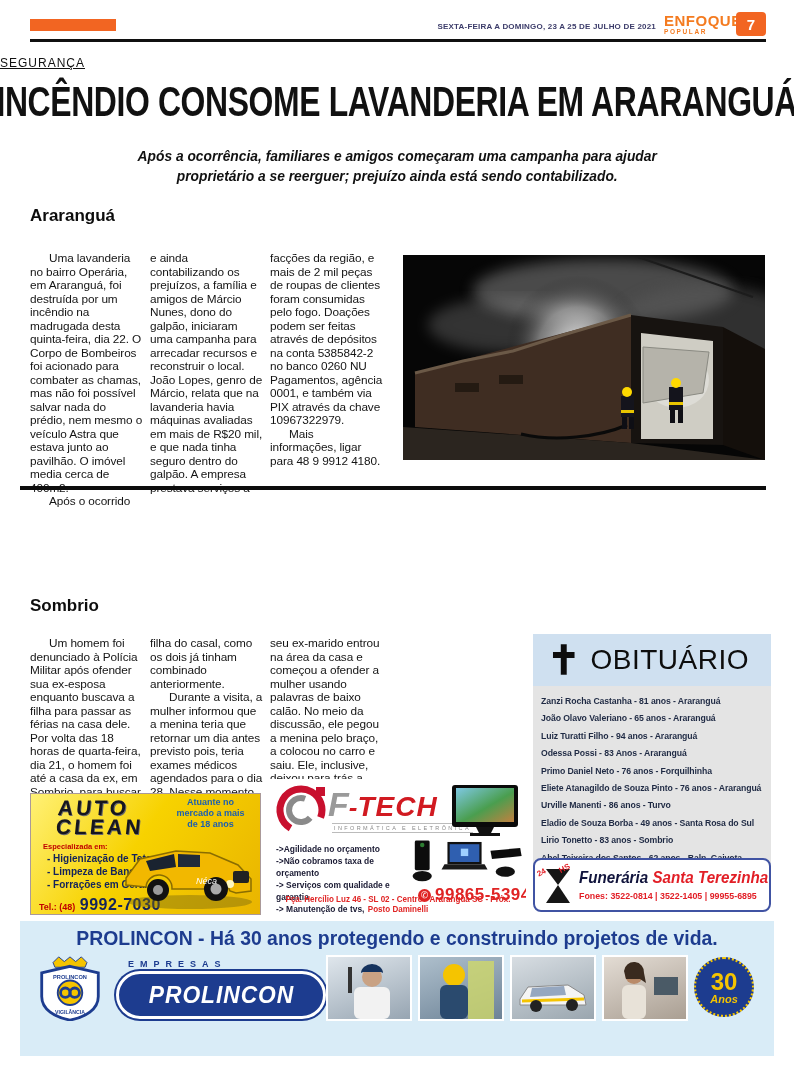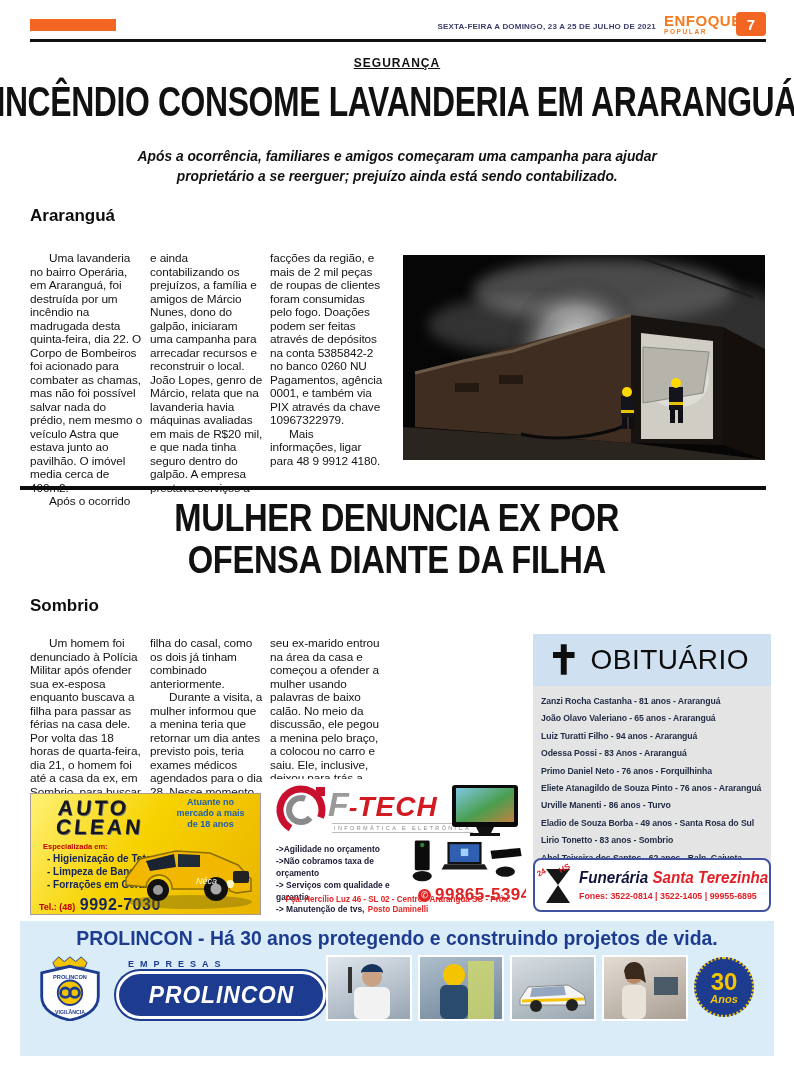--- a/index.html
+++ b/index.html
@@ -12,22 +12,22 @@
             font-size:8px;font-weight:bold;color:#3c3c6a;letter-spacing:.2px;}
   .hdr-brand{position:absolute;left:664px;top:13px;color:#f47b20;line-height:1;}
   .hdr-brand .l1{font-size:15px;font-weight:900;letter-spacing:.5px;}
   .hdr-brand .l2{font-size:6.5px;font-weight:900;letter-spacing:1.6px;margin-top:1px;}
   .hdr-pageno{position:absolute;left:736px;top:12px;width:30px;height:24px;background:#f26522;
               border-radius:4px;color:#fff;font-size:15px;font-weight:900;
               display:flex;align-items:center;justify-content:center;}
   .hdr-rule{position:absolute;left:30px;top:39px;width:736px;height:3px;background:#101010;}
 
   
-  .kicker{position:absolute;left:0;top:56px;width:794px;text-align:center;
-          font-size:12px;font-weight:700;letter-spacing:1px;text-decoration:underline;}
+  .kicker{position:absolute;left:0;top:56px;width:794px;text-align:left;
+          font-size:12px;font-weight:400;letter-spacing:1px;text-decoration:underline;}
   .h1wrap{position:absolute;left:0;top:76px;width:794px;height:52px;
           display:flex;align-items:center;justify-content:center;}
   .h1wrap span{white-space:nowrap;font-size:42px;font-weight:900;letter-spacing:-.5px;
                transform:scaleX(.76);display:inline-block;}
   .subtitle{position:absolute;left:0;top:146px;width:794px;text-align:center;}
   .subtitle span{display:inline-block;transform:scaleX(.92);font-style:italic;font-weight:bold;
                  font-size:15px;line-height:20px;white-space:pre-line;}
   .byline{position:absolute;font-size:17px;font-weight:800;color:#0d0d0d;}
   .col{position:absolute;width:113px;font-size:11.8px;line-height:13.5px;color:#141414;
        white-space:pre-line;letter-spacing:-.1px;}
@@ -197,26 +197,20 @@
         <rect x="266" y="147" width="14" height="3" fill="#e8c400"></rect>
         <rect x="267" y="155" width="5" height="13" fill="#0e0e14"></rect>
         <rect x="275" y="155" width="5" height="13" fill="#0e0e14"></rect>
         <circle cx="273" cy="128" r="5" fill="#ffd900"></circle>
       </g>
     </svg>
   </div>
 
   <div class="divider"></div>
 
-  <div class="h2line" style="position:absolute;left:0;top:498px;">
-    <span>MULHER DENUNCIA EX POR</span>
-  </div>
-  <div class="h2line" style="position:absolute;left:0;top:540px;">
-    <span>OFENSA DIANTE DA FILHA</span>
-  </div>
   <div class="byline" style="left:30px;top:596px;">Sombrio</div>
 
   <div class="col" style="left:30px;top:637px;height:156px;">&nbsp;&nbsp;&nbsp;&nbsp;&nbsp;&nbsp;Um homem foi denunciado à Polícia Militar após ofender sua ex-esposa enquanto buscava a filha para passar as férias na casa dele. Por volta das 18 horas de quarta-feira, dia 21, o homem foi até a casa da ex, em Sombrio, para buscar a</div>
   <div class="col" style="left:150px;top:637px;height:156px;">filha do casal, como os dois já tinham combinado anteriormente.
 &nbsp;&nbsp;&nbsp;&nbsp;&nbsp;&nbsp;Durante a visita, a mulher informou que a menina teria que retornar um dia antes previsto pois, teria exames médicos agendados para o dia 28. Nesse momento,</div>
   <div class="col" style="left:270px;top:637px;height:156px;">seu ex-marido entrou na área da casa e começou a ofender a mulher usando palavras de baixo calão. No meio da discussão, ele pegou a menina pelo braço, a colocou no carro e saiu. Ele, inclusive, deixou para trás a mochila que a mãe</div>
 
   <div class="obit">
     <div class="obit-head">
       <span class="obit-cross">✝</span>

